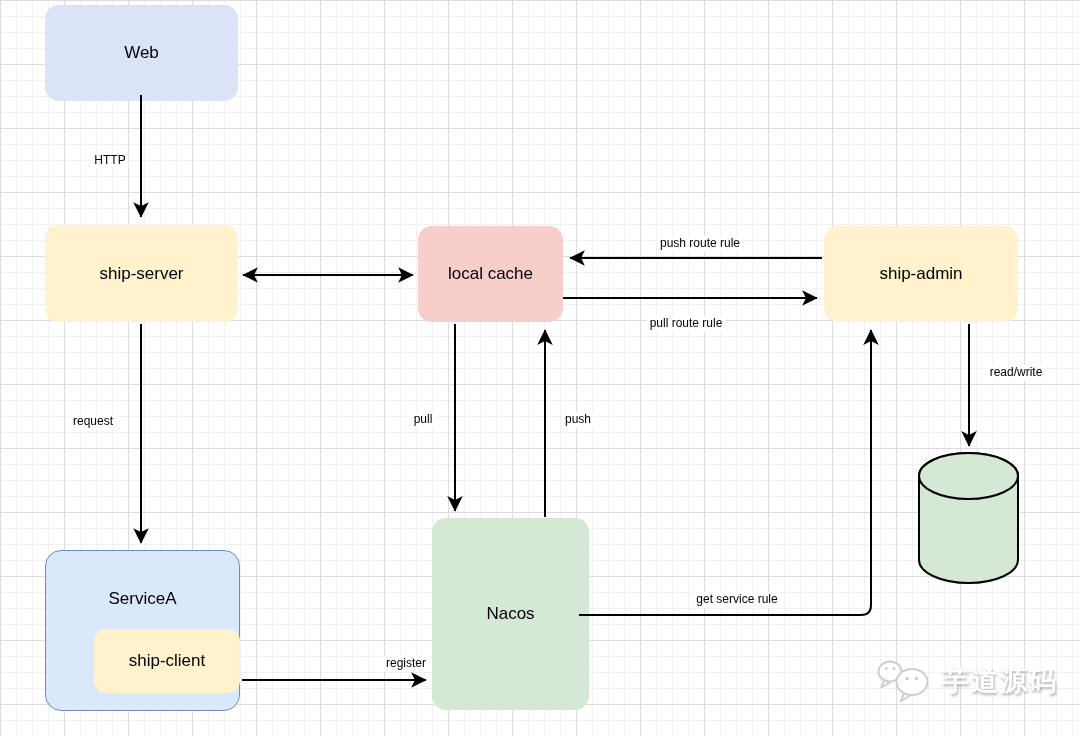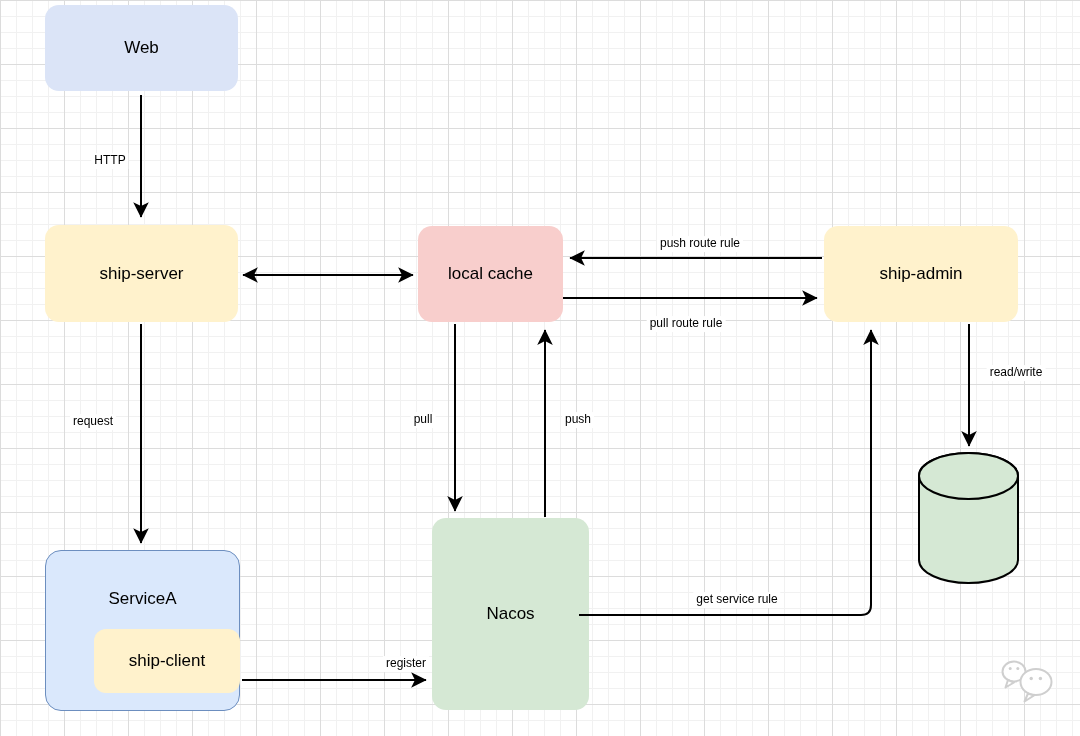--- a/index.html
+++ b/index.html
@@ -20,21 +20,21 @@
   .node {
     position: absolute;
     display: flex;
     align-items: center;
     justify-content: center;
     font-size: 17px;
     color: #000;
     box-sizing: border-box;
     text-align: center;
   }
-  .node-web         { left:45px;  top:5px;   width:193px; height:86px;  background:#dbe4f7; border-radius:14px; }
+  .node-web         { left:45px;  top:5px;   width:193px; height:96px;  background:#dbe4f7; border-radius:14px; }
   .node-ship-server { left:45px;  top:225px; width:193px; height:97px;  background:#fff2cc; border-radius:14px; }
   .node-local-cache { left:418px; top:226px; width:145px; height:96px;  background:#f8cecc; border-radius:14px; }
   .node-ship-admin  { left:824px; top:226px; width:194px; height:96px;  background:#fff2cc; border-radius:14px; }
   .node-service-a   { left:45px;  top:550px; width:195px; height:161px; background:#dae8fc;
                       border:1.5px solid #6c8ebf; border-radius:16px;
                       align-items:flex-start; padding-top:38px; }
   .node-ship-client { left:94px;  top:629px; width:146px; height:64px;  background:#fff2cc; border-radius:12px; z-index:3; }
   .node-nacos       { left:432px; top:518px; width:157px; height:192px; background:#d5e8d4; border-radius:14px; }
   .mysql-label      { position:absolute; left:968px; top:538px; transform:translate(-50%,-50%);
                       font-size:17px; color:#000; z-index:4; }
@@ -149,15 +149,16 @@
           <path d="M28,35.5 L24.5,43.5 L34,37.5 Z" stroke-linejoin="round"></path>
         </g>
         <g fill="#cfcfcf">
           <circle cx="10.2" cy="10.5" r="1.5"></circle>
           <circle cx="17.8" cy="10.5" r="1.5"></circle>
           <circle cx="31.2" cy="20.5" r="1.7"></circle>
           <circle cx="40.4" cy="20.5" r="1.7"></circle>
         </g>
       </svg>
     </span>
+    <span class="watermark-text">芋道源码</span>
   </div>
 
 </div>
 
 </body></html>

